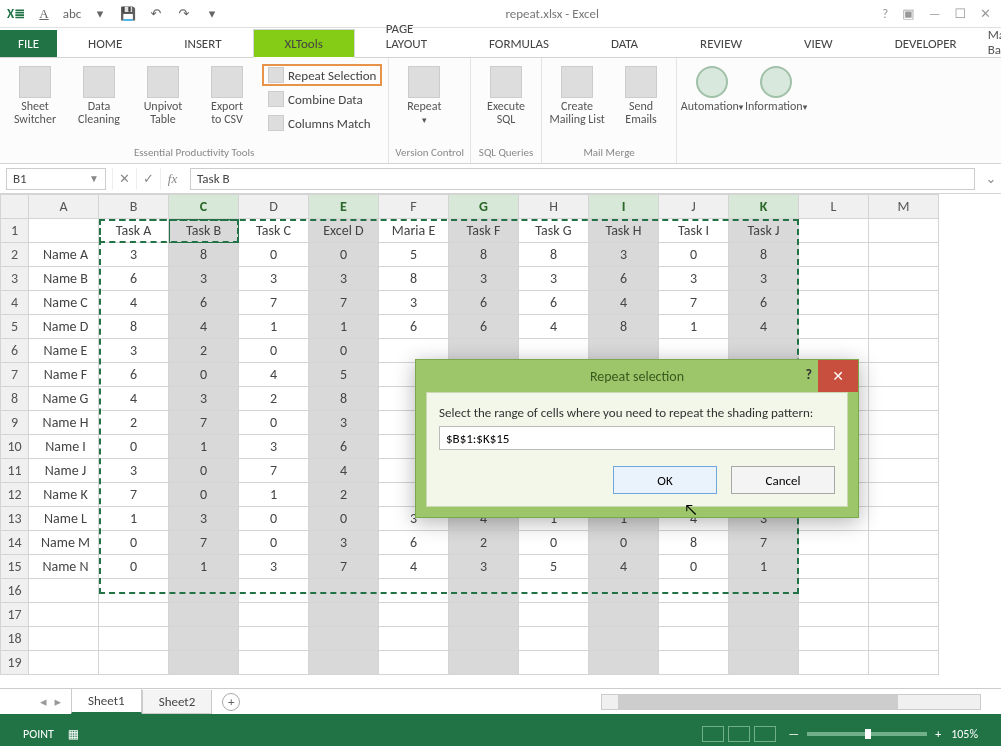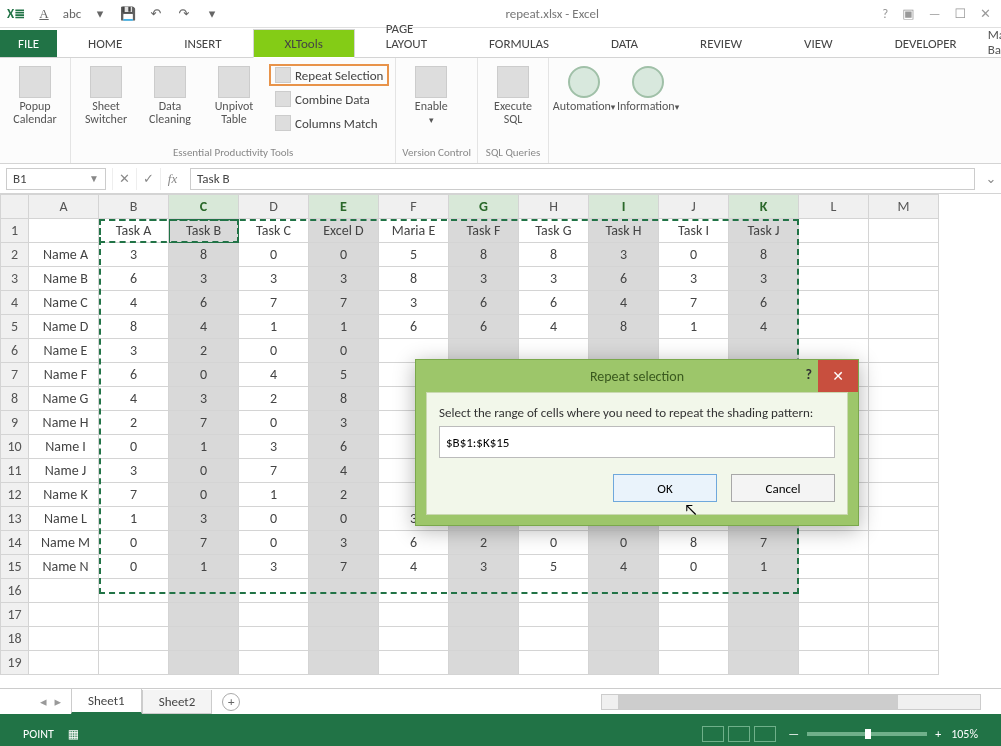--- a/index.html
+++ b/index.html
@@ -77,21 +77,21 @@
 .zoom-slider { width: 120px; height: 4px; background: #6fb08a; margin: 0 8px; position: relative; }
 .zoom-slider .thumb { position: absolute; left: 58px; top: -3px; width: 6px; height: 10px; background: #fff; }
 
 
 .dialog { position: absolute; left: 415px; top: 359px; width: 444px; background: #9dc66a; border: 1px solid #7aa84c; box-shadow: 0 4px 20px rgba(0,0,0,.3); }
 .dialog .dtitle { height: 32px; display: flex; align-items: center; justify-content: center; color: #3a5a1e; font-size: 14px; position: relative; }
 .dialog .dtitle .help { position: absolute; right: 46px; top: 6px; font-weight: bold; color: #333; cursor: pointer; }
 .dialog .dtitle .close { position: absolute; right: 0; top: 0; width: 40px; height: 32px; background: #c84f3e; color: #fff; display: flex; align-items: center; justify-content: center; cursor: pointer; font-size: 14px; }
 .dialog .dbody { margin: 0 10px 10px; background: #f2f7ea; border: 1px solid #cad9b1; padding: 12px; }
 .dialog .prompt { font-size: 13px; color: #333; margin-bottom: 6px; }
-.dialog input.range { width: 100%; height: 32px; border: 1px solid #bbb; padding: 0 6px; font-size: 13px; }
+.dialog input.range { width: 100%; height: 24px; border: 1px solid #bbb; padding: 0 6px; font-size: 13px; }
 .dialog .btns { display: flex; justify-content: flex-end; gap: 14px; margin-top: 16px; }
 .dialog button { width: 104px; height: 28px; border: 1px solid #a8a8a8; background: #f4f4f4; cursor: pointer; font-size: 13px; }
 .dialog button.primary { border: 1px solid #6fa8dc; background: #eaf3fb; }
 .cursor { position: absolute; font-size: 16px; color: #000; pointer-events:none; }
 </style>
 </head>
 <body>
 
 <div class="titlebar">
   <div class="qat">
@@ -130,38 +130,33 @@
     <span>▾</span>
     <div class="avatar"></div>
   </div>
 </div>
 
 <div class="ribbon">
   <div class="rgroup">
     <div class="tools">
       <div class="rbtn-big">
           <div class="ico"></div>
-          <div class="lbl"><span>Popup</span><br><span>Calendar</span></div>
-        </div>
-    </div>
-    <div class="label"></div>
-  </div>
-  <div class="rgroup">
-    <div class="tools">
+          <div class="lbl"><span>Sheet</span><br><span>Switcher</span></div>
+        </div>
       <div class="rbtn-big">
           <div class="ico"></div>
-          <div class="lbl"><span>Sheet</span><br><span>Switcher</span></div>
+          <div class="lbl"><span>Data</span><br><span>Cleaning</span></div>
         </div>
       <div class="rbtn-big">
           <div class="ico"></div>
-          <div class="lbl"><span>Data</span><br><span>Cleaning</span></div>
+          <div class="lbl"><span>Unpivot</span><br><span>Table</span></div>
         </div>
       <div class="rbtn-big">
           <div class="ico"></div>
-          <div class="lbl"><span>Unpivot</span><br><span>Table</span></div>
+          <div class="lbl"><span>Export</span><br><span>to CSV</span></div>
         </div>
       <div class="rbtn-list">
         <div class="rbtn-small highlight">
             <div class="ico"></div>
             <span>Repeat Selection</span>
           </div>
         <div class="rbtn-small">
             <div class="ico"></div>
             <span>Combine Data</span>
           </div>
@@ -170,33 +165,46 @@
             <span>Columns Match</span>
           </div>
       </div>
     </div>
     <div class="label">Essential Productivity Tools</div>
   </div>
   <div class="rgroup">
     <div class="tools">
         <div class="rbtn-big">
           <div class="ico"></div>
-          <div class="lbl"><span>Enable</span><br><span style="font-size:9px;">▾</span></div>
+          <div class="lbl"><span>Repeat</span><br><span style="font-size:9px;">▾</span></div>
         </div>
       </div>
     <div class="label">Version Control</div>
   </div>
   <div class="rgroup">
     <div class="tools">
         <div class="rbtn-big">
           <div class="ico"></div>
           <div class="lbl"><span>Execute</span><br><span>SQL</span></div>
         </div>
       </div>
     <div class="label">SQL Queries</div>
+  </div>
+  <div class="rgroup">
+    <div class="tools">
+      <div class="rbtn-big">
+          <div class="ico"></div>
+          <div class="lbl"><span>Create</span><br><span>Mailing List</span></div>
+        </div>
+      <div class="rbtn-big">
+          <div class="ico"></div>
+          <div class="lbl"><span>Send</span><br><span>Emails</span></div>
+        </div>
+    </div>
+    <div class="label">Mail Merge</div>
   </div>
   <div class="rgroup" style="border-right:none;">
     <div class="tools">
       <div class="rbtn-big rbtn-circle">
           <div class="ico"></div>
           <div class="lbl"><span>Automation</span><span style="font-size:9px;">▾</span></div>
         </div>
       <div class="rbtn-big rbtn-circle">
           <div class="ico"></div>
           <div class="lbl"><span>Information</span><span style="font-size:9px;">▾</span></div>

